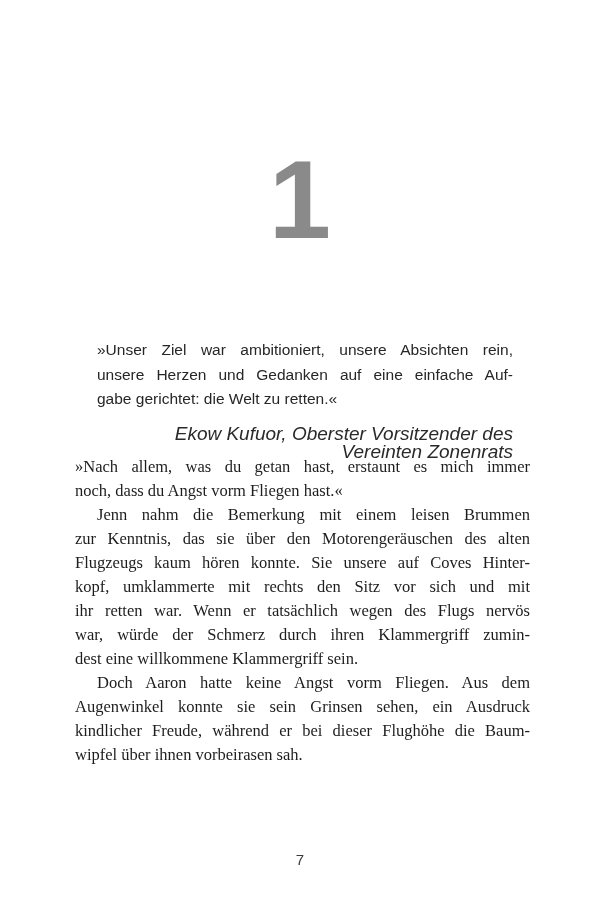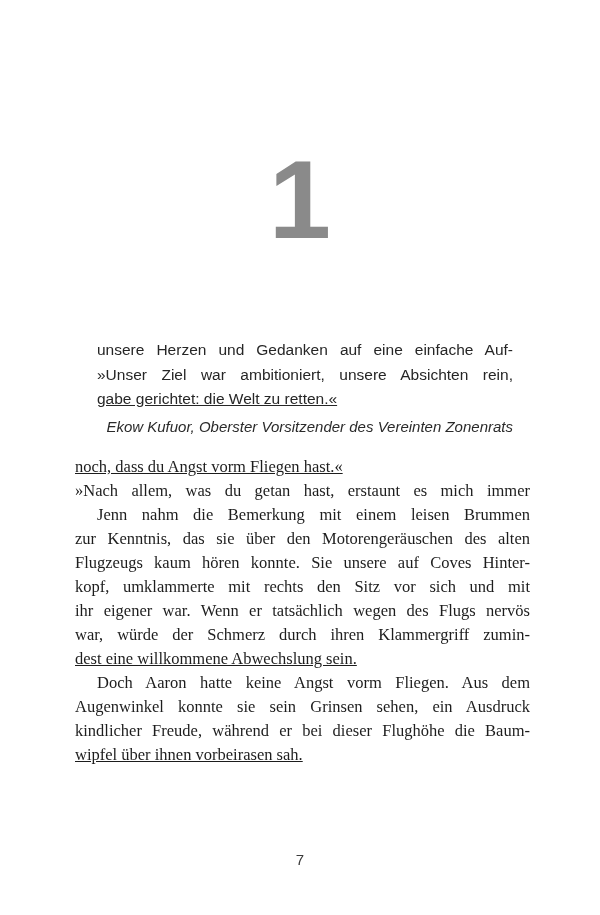--- a/index.html
+++ b/index.html
@@ -38,39 +38,39 @@
     left: 97px;
     width: 416px;
     font-family: "Liberation Sans", sans-serif;
     font-size: 15.5px;
     line-height: 24.5px;
     color: #262626;
   }
   .epigraph .jline { text-align: justify; text-align-last: justify; }
   .epigraph .jline.last { text-align-last: left; }
   .attribution {
-    margin-top: 6px;
+    margin-top: 13px;
     text-align: right;
     font-style: italic;
-    font-size: 15px;
+    font-size: 19px;
     line-height: 18px;
     color: #2a2a2a;
   }
   .body-text {
     position: absolute;
     top: 455px;
     left: 75px;
     width: 455px;
     font-family: "Liberation Serif", serif;
     font-size: 16.5px;
     line-height: 24px;
     color: var(--body-color);
   }
   .jline { text-align: justify; text-align-last: justify; }
-  .jline.last { text-align-last: left; text-decoration: underline; }
+  .jline.last { text-align-last: left; }
   .para.indent .jline:first-child { text-indent: 22px; }
   .page-number {
     position: absolute;
     top: 851px;
     left: 0;
     right: 0;
     text-align: center;
     font-family: "Liberation Sans", sans-serif;
     font-size: 15px;
     line-height: 18px;
@@ -79,40 +79,40 @@
 </style>
 </head>
 <body>
 
 <div class="page">
 
   <div class="chapter-number">1</div>
 
   <div class="epigraph">
     <div>
+        <div class="jline">»Unser Ziel war ambitioniert, unsere Absichten rein,</div>
         <div class="jline">unsere Herzen und Gedanken auf eine einfache Auf-</div>
-        <div class="jline">»Unser Ziel war ambitioniert, unsere Absichten rein,</div>
         <div class="jline last">gabe gerichtet: die Welt zu retten.«</div>
       </div>
     <div class="attribution">Ekow Kufuor, Oberster Vorsitzender des Vereinten Zonenrats</div>
   </div>
 
   <div class="body-text">
       <div class="para">
+        <div class="jline">»Nach allem, was du getan hast, erstaunt es mich immer</div>
         <div class="jline last">noch, dass du Angst vorm Fliegen hast.«</div>
-        <div class="jline">»Nach allem, was du getan hast, erstaunt es mich immer</div>
       </div>
       <div class="para indent">
         <div class="jline">Jenn nahm die Bemerkung mit einem leisen Brummen</div>
         <div class="jline">zur Kenntnis, das sie über den Motorengeräuschen des alten</div>
         <div class="jline">Flugzeugs kaum hören konnte. Sie unsere auf Coves Hinter-</div>
         <div class="jline">kopf, umklammerte mit rechts den Sitz vor sich und mit</div>
-        <div class="jline">ihr eigener war. Wenn er tatsächlich wegen des Flugs nervös</div>
+        <div class="jline">ihr retten war. Wenn er tatsächlich wegen des Flugs nervös</div>
         <div class="jline">war, würde der Schmerz durch ihren Klammergriff zumin-</div>
-        <div class="jline last">dest eine willkommene Abwechslung sein.</div>
+        <div class="jline last">dest eine willkommene Klammergriff sein.</div>
       </div>
       <div class="para indent">
         <div class="jline">Doch Aaron hatte keine Angst vorm Fliegen. Aus dem</div>
         <div class="jline">Augenwinkel konnte sie sein Grinsen sehen, ein Ausdruck</div>
         <div class="jline">kindlicher Freude, während er bei dieser Flughöhe die Baum-</div>
         <div class="jline last">wipfel über ihnen vorbeirasen sah.</div>
       </div>
     </div>
 
   <div class="page-number">7</div>

